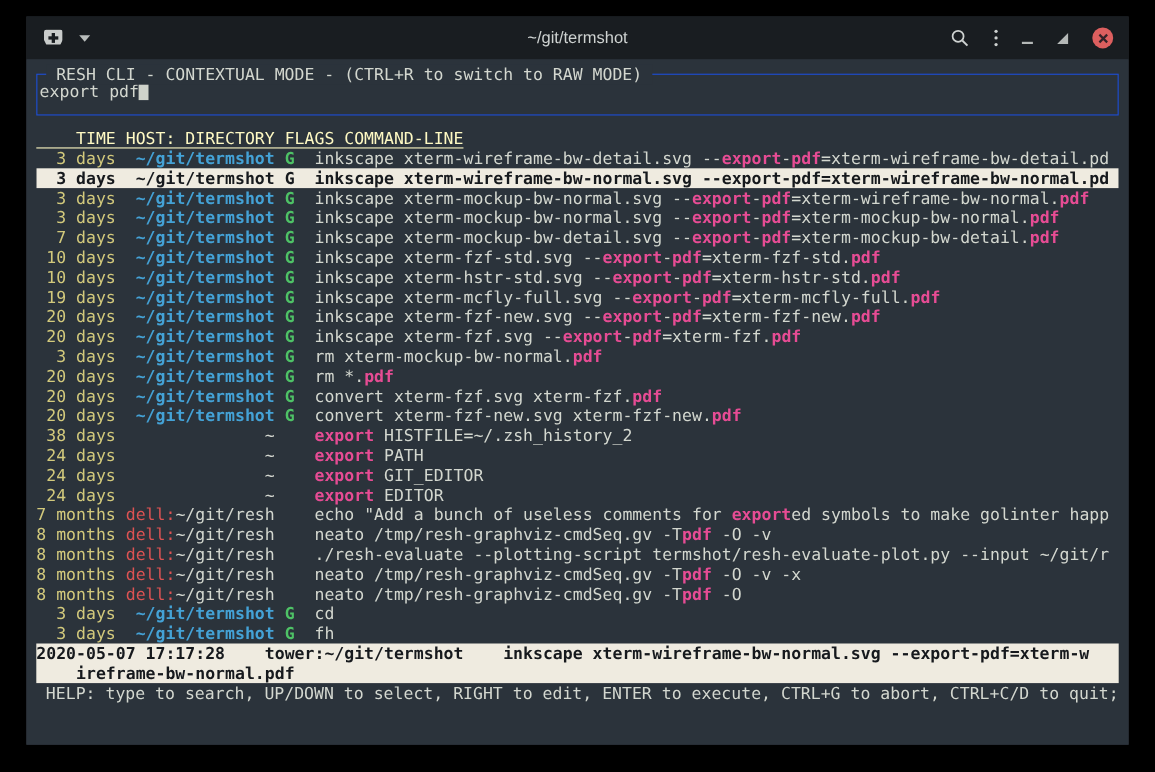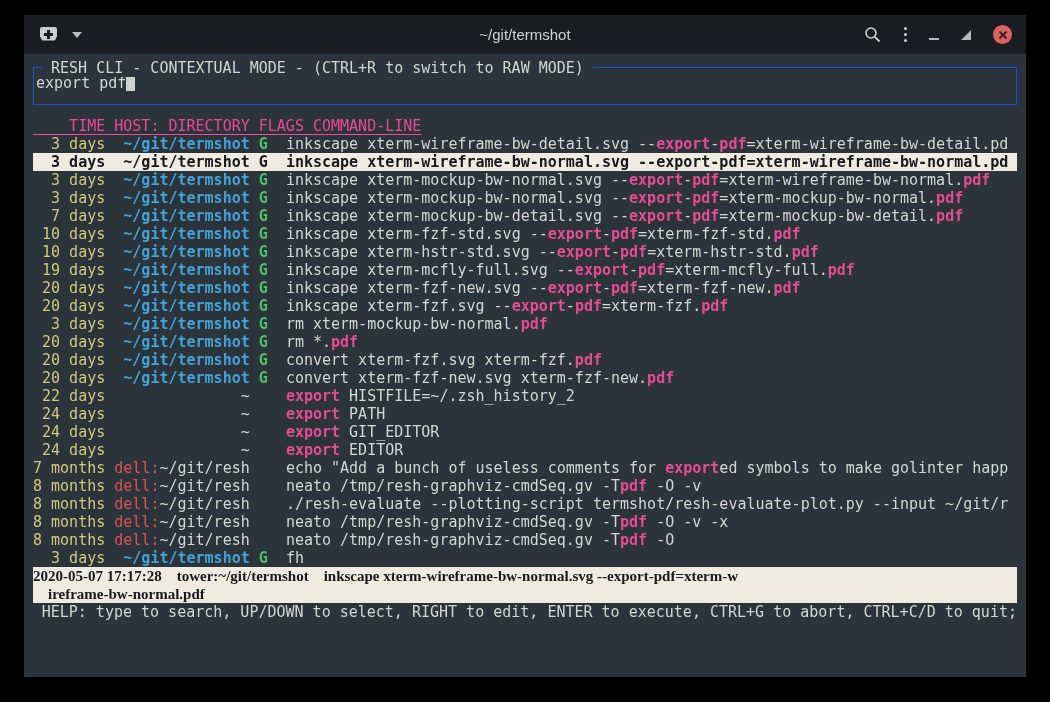--- a/index.html
+++ b/index.html
@@ -34,36 +34,36 @@
   .terminal{position:absolute;left:0;top:39px;width:100%;height:623px;box-sizing:border-box;padding:0 9px;
     background:var(--terminal_bg,#2b333b);color:var(--fg,#d3d7cf);
     font-family:"DejaVu Sans Mono",monospace;font-size:15px;line-height:18px;overflow:hidden;}
   .pre{white-space:pre;}
 
   .searchbox{margin-top:13px;height:30px;border:1px solid #1d4ed8;position:relative;padding-top:6px;}
   .boxtitle{position:absolute;left:8px;top:-9px;background:var(--terminal_bg,#2b333b);white-space:pre;color:var(--fg,#d3d7cf);}
   .queryline{white-space:pre;padding-left:2px;}
   .cursor{display:inline-block;width:9px;height:16px;background:#cfd3cb;vertical-align:-3px;}
 
-  .tbl-header{margin-top:12px;white-space:pre;text-decoration:underline;text-underline-offset:3px;color:#ec4899;}
+  .tbl-header{margin-top:12px;white-space:pre;text-decoration:underline;text-underline-offset:3px;color:#fef9c3;}
 
   .rows{overflow:hidden;}
   .row{white-space:pre;height:18px;overflow:hidden;}
   .row .t{color:var(--time_yellow,#d2c97c);}
   .row .host{color:var(--host_red,#dd5353);}
   .row .git{color:var(--dir_blue,#44a2d6);font-weight:bold;}
   .row .plain{color:var(--fg,#d3d7cf);}
   .row .f{color:var(--flag_green,#4ec266);font-weight:bold;}
   .row .c{color:var(--fg,#d3d7cf);}
   .hl{color:var(--match_pink,#e64c94);font-weight:bold;font-style:normal;}
   .row.sel{background:var(--selected_bg,#efebe0);}
   .row.sel span,.row.sel .hl{color:var(--selected_fg,#16191d) !important;font-weight:bold;}
 
   .statusbar{background:var(--selected_bg,#efebe0);color:var(--selected_fg,#16191d);font-weight:bold;}
-  .statusbar div{white-space:pre;height:18px;overflow:hidden;font-family:Liberation Serif, serif;}
+  .statusbar div{white-space:pre;height:18px;overflow:hidden;}
   .helpbar{white-space:pre;height:18px;overflow:hidden;color:var(--fg,#d3d7cf);text-align:right;}
 </style>
 </head>
 <body>
 
 <div class="window">
 
   <div class="titlebar">
     <div class="tb-left">
       <button class="newtab-btn tb-btn">
@@ -117,29 +117,30 @@
         <div class="row"><span class="t">  7 days</span> <span class="d"> <span class="git">~/git/termshot</span></span> <span class="f">G</span>  <span class="c">inkscape xterm-mockup-bw-detail.svg --<b class="hl">export</b>-<b class="hl">pdf</b>=xterm-mockup-bw-detail.<b class="hl">pdf</b></span></div>
         <div class="row"><span class="t"> 10 days</span> <span class="d"> <span class="git">~/git/termshot</span></span> <span class="f">G</span>  <span class="c">inkscape xterm-fzf-std.svg --<b class="hl">export</b>-<b class="hl">pdf</b>=xterm-fzf-std.<b class="hl">pdf</b></span></div>
         <div class="row"><span class="t"> 10 days</span> <span class="d"> <span class="git">~/git/termshot</span></span> <span class="f">G</span>  <span class="c">inkscape xterm-hstr-std.svg --<b class="hl">export</b>-<b class="hl">pdf</b>=xterm-hstr-std.<b class="hl">pdf</b></span></div>
         <div class="row"><span class="t"> 19 days</span> <span class="d"> <span class="git">~/git/termshot</span></span> <span class="f">G</span>  <span class="c">inkscape xterm-mcfly-full.svg --<b class="hl">export</b>-<b class="hl">pdf</b>=xterm-mcfly-full.<b class="hl">pdf</b></span></div>
         <div class="row"><span class="t"> 20 days</span> <span class="d"> <span class="git">~/git/termshot</span></span> <span class="f">G</span>  <span class="c">inkscape xterm-fzf-new.svg --<b class="hl">export</b>-<b class="hl">pdf</b>=xterm-fzf-new.<b class="hl">pdf</b></span></div>
         <div class="row"><span class="t"> 20 days</span> <span class="d"> <span class="git">~/git/termshot</span></span> <span class="f">G</span>  <span class="c">inkscape xterm-fzf.svg --<b class="hl">export</b>-<b class="hl">pdf</b>=xterm-fzf.<b class="hl">pdf</b></span></div>
         <div class="row"><span class="t">  3 days</span> <span class="d"> <span class="git">~/git/termshot</span></span> <span class="f">G</span>  <span class="c">rm xterm-mockup-bw-normal.<b class="hl">pdf</b></span></div>
         <div class="row"><span class="t"> 20 days</span> <span class="d"> <span class="git">~/git/termshot</span></span> <span class="f">G</span>  <span class="c">rm *.<b class="hl">pdf</b></span></div>
         <div class="row"><span class="t"> 20 days</span> <span class="d"> <span class="git">~/git/termshot</span></span> <span class="f">G</span>  <span class="c">convert xterm-fzf.svg xterm-fzf.<b class="hl">pdf</b></span></div>
         <div class="row"><span class="t"> 20 days</span> <span class="d"> <span class="git">~/git/termshot</span></span> <span class="f">G</span>  <span class="c">convert xterm-fzf-new.svg xterm-fzf-new.<b class="hl">pdf</b></span></div>
-        <div class="row"><span class="t"> 22 days</span> <span class="d">              <span class="plain">~</span></span> <span class="f"> </span>  <span class="c"><b class="hl">export</b> HISTFILE=~/.zsh_history_2</span></div>
+        <div class="row"><span class="t"> 38 days</span> <span class="d">              <span class="plain">~</span></span> <span class="f"> </span>  <span class="c"><b class="hl">export</b> HISTFILE=~/.zsh_history_2</span></div>
         <div class="row"><span class="t"> 24 days</span> <span class="d">              <span class="plain">~</span></span> <span class="f"> </span>  <span class="c"><b class="hl">export</b> PATH</span></div>
         <div class="row"><span class="t"> 24 days</span> <span class="d">              <span class="plain">~</span></span> <span class="f"> </span>  <span class="c"><b class="hl">export</b> GIT_EDITOR</span></div>
         <div class="row"><span class="t"> 24 days</span> <span class="d">              <span class="plain">~</span></span> <span class="f"> </span>  <span class="c"><b class="hl">export</b> EDITOR</span></div>
         <div class="row"><span class="t">7 months</span> <span class="d"><span class="host">dell:</span><span class="plain">~/git/resh</span></span> <span class="f"> </span>  <span class="c">echo "Add a bunch of useless comments for <b class="hl">export</b>ed symbols to make golinter happ</span></div>
         <div class="row"><span class="t">8 months</span> <span class="d"><span class="host">dell:</span><span class="plain">~/git/resh</span></span> <span class="f"> </span>  <span class="c">neato /tmp/resh-graphviz-cmdSeq.gv -T<b class="hl">pdf</b> -O -v</span></div>
         <div class="row"><span class="t">8 months</span> <span class="d"><span class="host">dell:</span><span class="plain">~/git/resh</span></span> <span class="f"> </span>  <span class="c">./resh-evaluate --plotting-script termshot/resh-evaluate-plot.py --input ~/git/r</span></div>
         <div class="row"><span class="t">8 months</span> <span class="d"><span class="host">dell:</span><span class="plain">~/git/resh</span></span> <span class="f"> </span>  <span class="c">neato /tmp/resh-graphviz-cmdSeq.gv -T<b class="hl">pdf</b> -O -v -x</span></div>
         <div class="row"><span class="t">8 months</span> <span class="d"><span class="host">dell:</span><span class="plain">~/git/resh</span></span> <span class="f"> </span>  <span class="c">neato /tmp/resh-graphviz-cmdSeq.gv -T<b class="hl">pdf</b> -O</span></div>
+        <div class="row"><span class="t">  3 days</span> <span class="d"> <span class="git">~/git/termshot</span></span> <span class="f">G</span>  <span class="c">cd</span></div>
         <div class="row"><span class="t">  3 days</span> <span class="d"> <span class="git">~/git/termshot</span></span> <span class="f">G</span>  <span class="c">fh</span></div>
       </div>
 
     <div class="statusbar">
       <div>2020-05-07 17:17:28    tower:~/git/termshot    inkscape xterm-wireframe-bw-normal.svg --export-pdf=xterm-w</div>
       <div>    ireframe-bw-normal.pdf</div>
     </div>
 
     <div class="helpbar">HELP: type to search, UP/DOWN to select, RIGHT to edit, ENTER to execute, CTRL+G to abort, CTRL+C/D to quit;</div>
 

